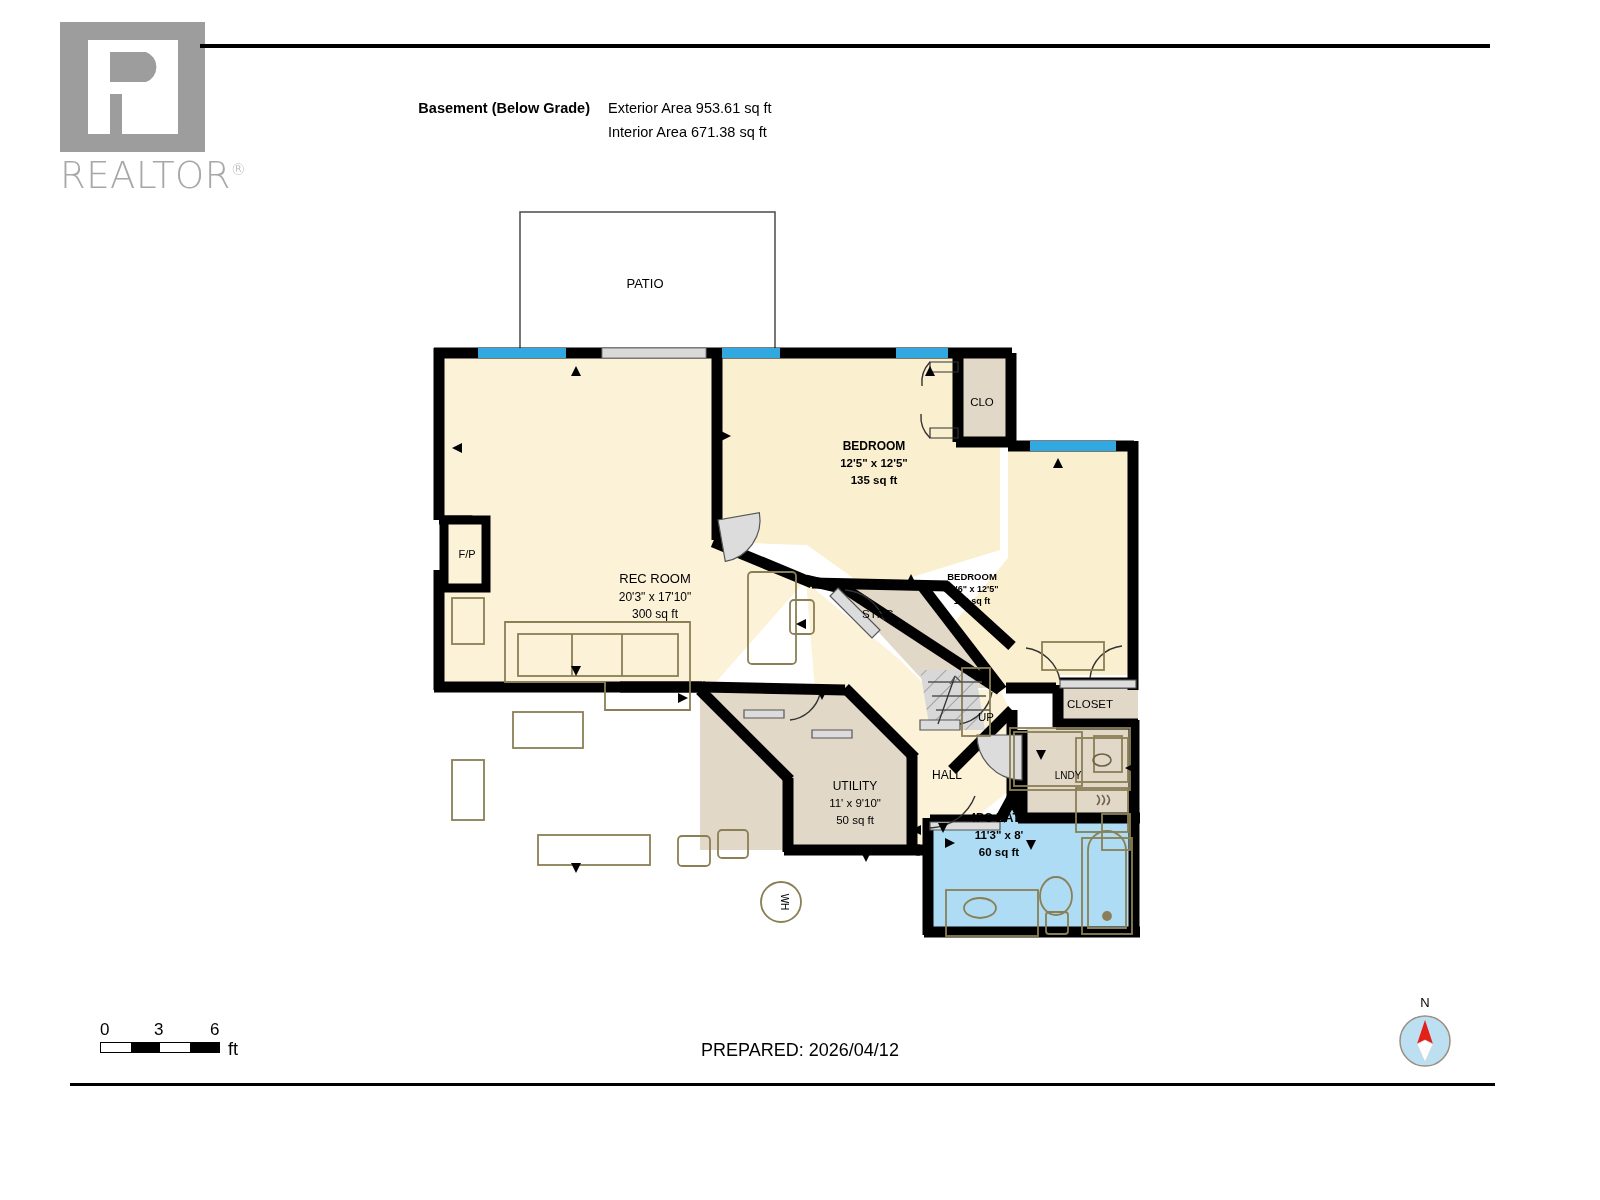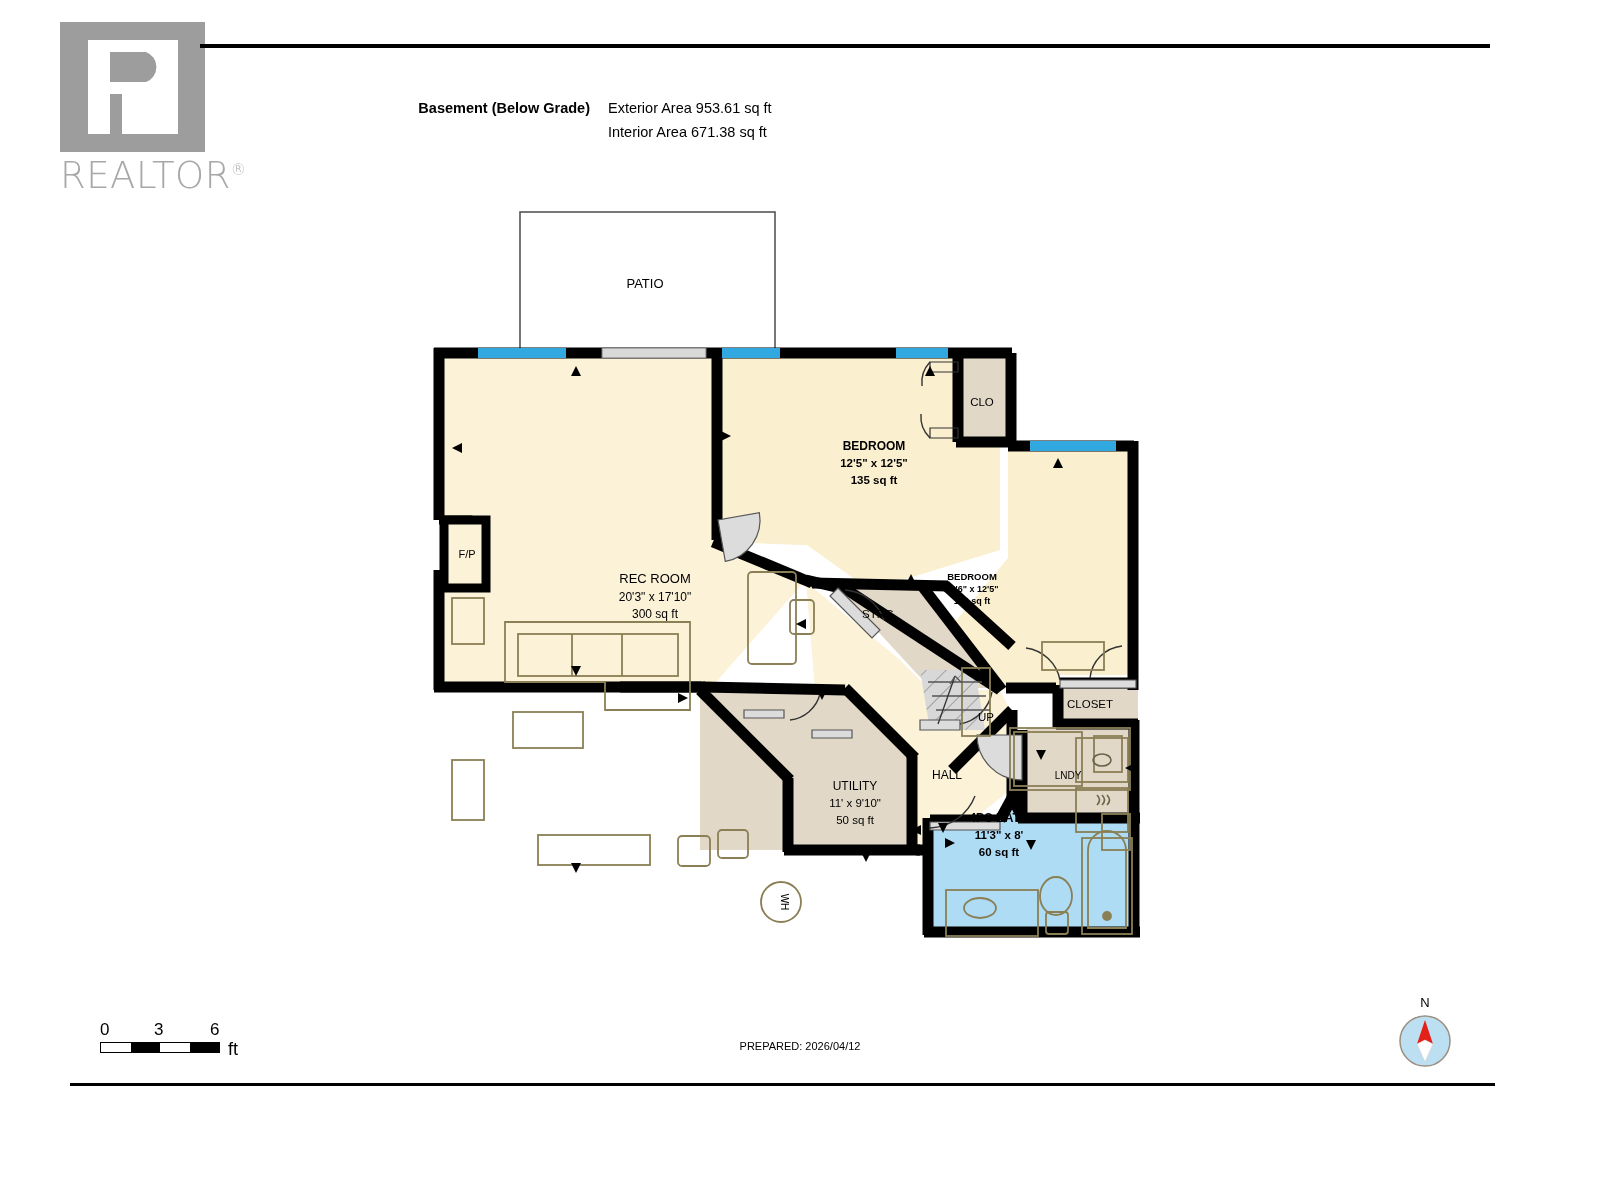--- a/index.html
+++ b/index.html
@@ -116,21 +116,21 @@
     position: absolute;
     left: 128px; top: 19px;
     font-size: 18px;
   }
 
   #prepared {
     position: absolute;
     left: 0; top: 60px;
     width: 1600px;
     text-align: center;
-    font-size: 11px;
+    font-size: 18px;
   }
 
   #compass {
     position: absolute;
     left: 1395px; top: 15px;
     width: 60px; height: 75px;
   }
   #compass-n {
     position: absolute;
     left: 0; top: 0;

